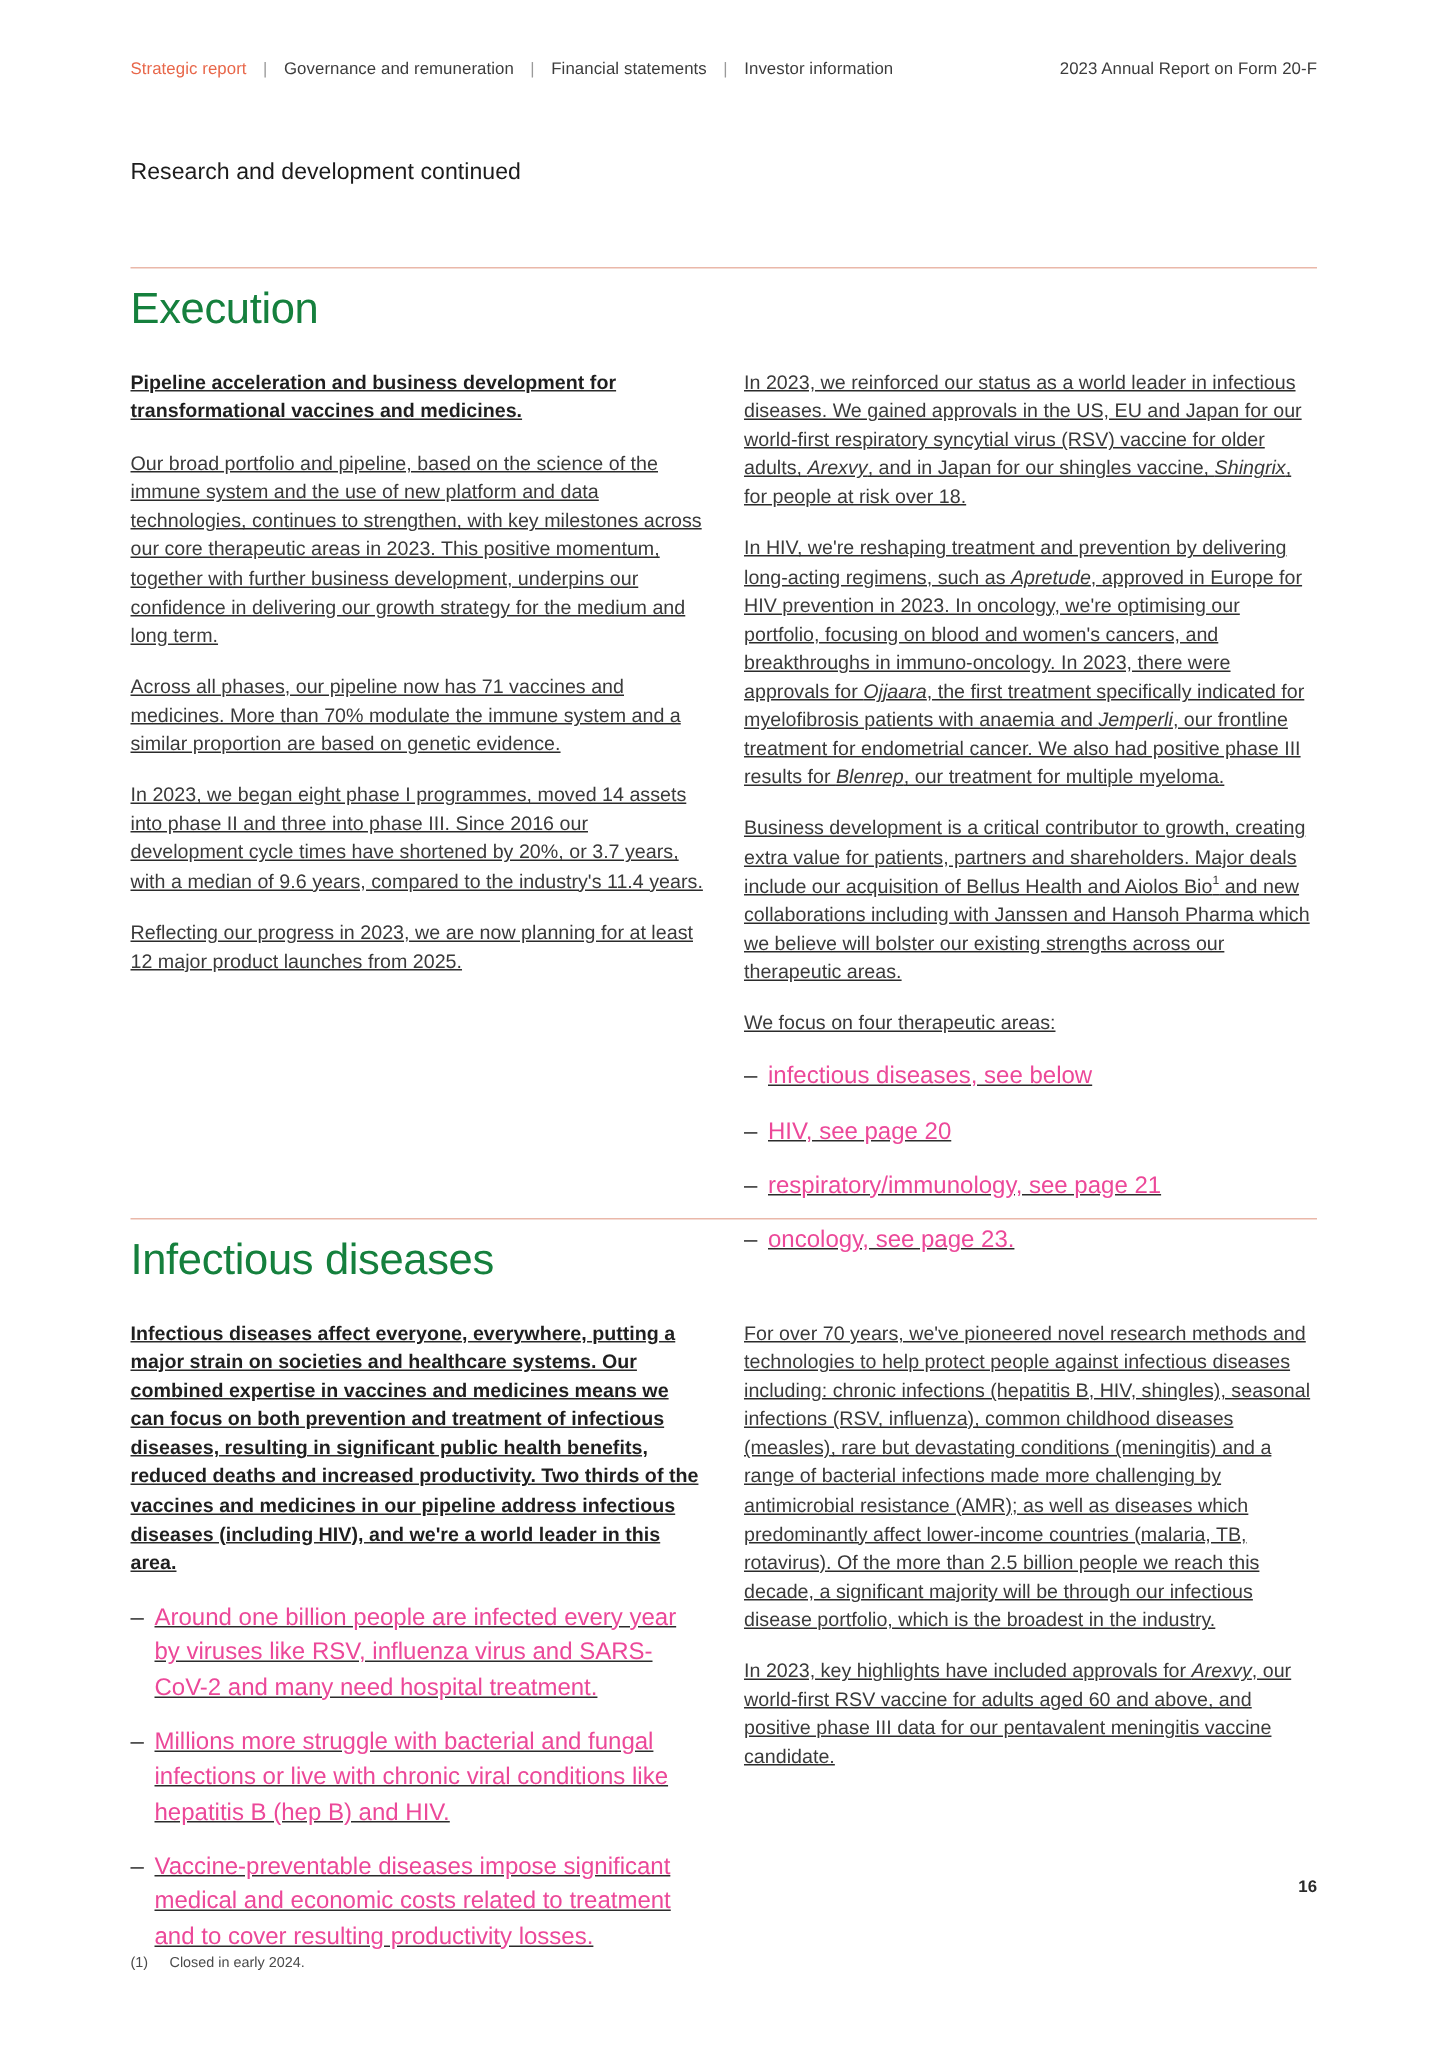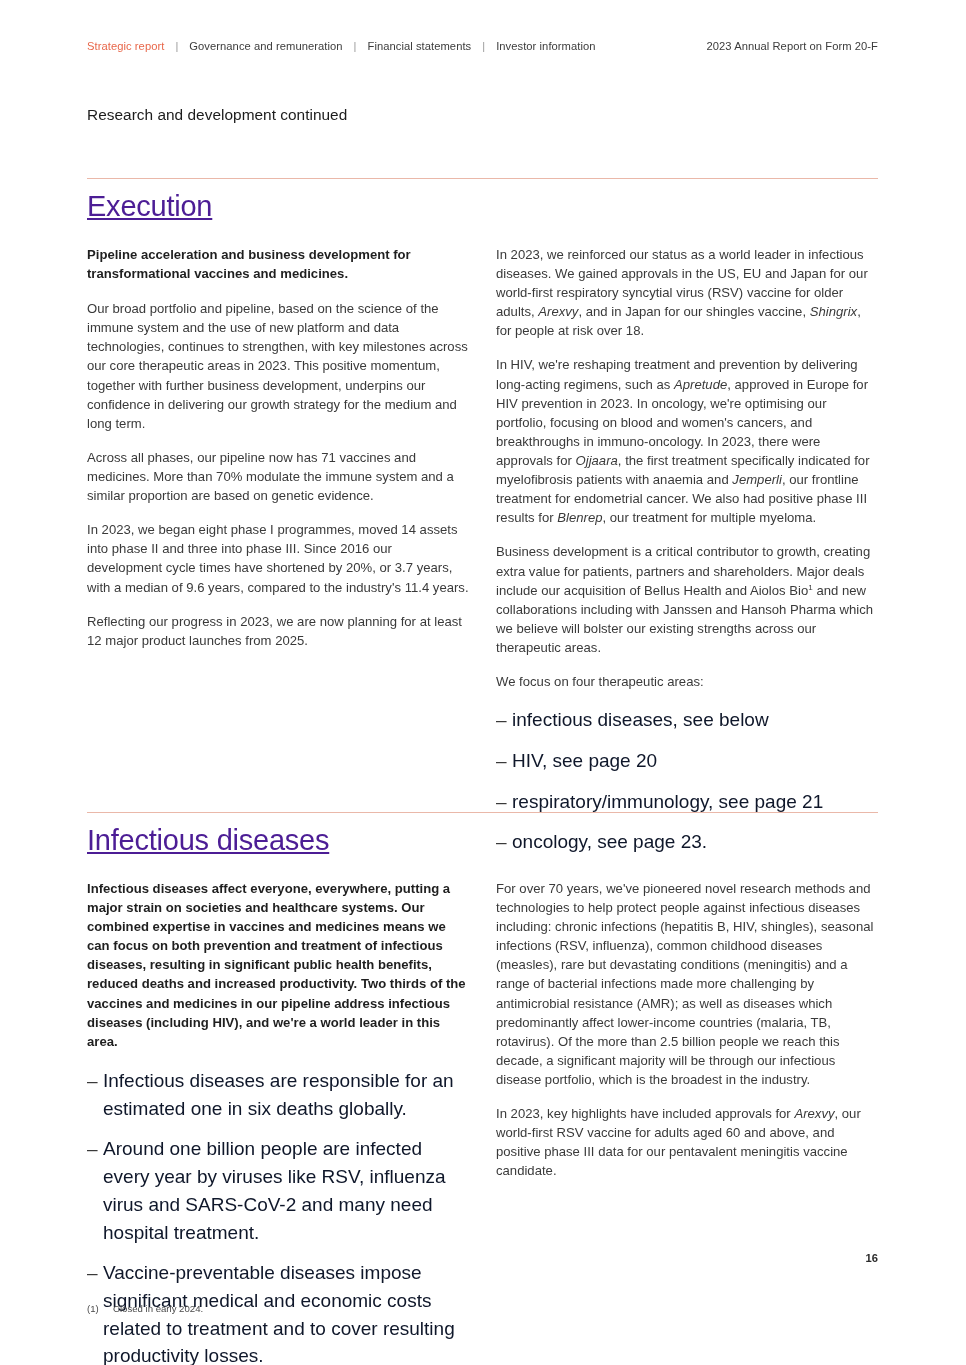--- a/index.html
+++ b/index.html
@@ -74,31 +74,31 @@
   #section-infectious { top: 812px; }
 
   .rule {
     height: 1px;
     background: #eab8a9;
     width: 100%;
   }
   .section-heading {
     font-size: 29px;
     font-weight: normal;
-    color: #4c1d95;
+    color: #15803d;
     margin: 12px 0 0 0;
     letter-spacing: -0.008em;
     line-height: 1.1;
-    text-decoration: underline;
   }
 
   
   .cols {
     display: flex;
     margin-top: 22px;
+    text-decoration: underline;
   }
   .col { width: 382px; }
   .col.left { margin-right: 27px; }
 
   p {
     margin: 0 0 15px 0;
     font-size: 13.1px;
     line-height: 1.46;
     color: #3a3a3a;
     letter-spacing: 0.001em;
@@ -118,23 +118,23 @@
 
   ul.dash-list {
     list-style: none;
     margin: 0;
     padding: 0;
   }
   ul.dash-list li {
     position: relative;
     padding-left: 16px;
     margin-bottom: 13px;
-    font-size: 19px;
+    font-size: 16px;
     line-height: 1.46;
-    color: #0f172a;
+    color: #ec4899;
   }
   ul.dash-list li:last-child { margin-bottom: 0; }
   ul.dash-list li::before {
     content: "\2013";
     position: absolute;
     left: 0;
     top: 0;
     color: #3a3a3a;
   }
   ul.dash-list.tight li { margin-bottom: 13px; }
@@ -212,24 +212,23 @@
   </div>
 
   <div class="section" id="section-infectious">
     <div class="rule"></div>
     <h2 class="section-heading">Infectious diseases</h2>
 
     <div class="cols">
       <div class="col left">
         <p class="lead">Infectious diseases affect everyone, everywhere, putting a major strain on societies and healthcare systems. Our combined expertise in vaccines and medicines means we can focus on both prevention and treatment of infectious diseases, resulting in significant public health benefits, reduced deaths and increased productivity. Two thirds of the vaccines and medicines in our pipeline address infectious diseases (including HIV), and we're a world leader in this area.</p>
         <ul class="dash-list tight">
-          <li>Infectious diseases are responsible for an estimated one in six deaths globally.</li>
           <li>Around one billion people are infected every year by viruses like RSV, influenza virus and SARS-CoV-2 and many need hospital treatment.</li>
+          <li>Millions more struggle with bacterial and fungal infections or live with chronic viral conditions like hepatitis B (hep B) and HIV.</li>
           <li>Vaccine-preventable diseases impose significant medical and economic costs related to treatment and to cover resulting productivity losses.</li>
-          <li>Millions more struggle with bacterial and fungal infections or live with chronic viral conditions like hepatitis B (hep B) and HIV.</li>
         </ul>
       </div>
 
       <div class="col right">
         <p>For over 70 years, we've pioneered novel research methods and technologies to help protect people against infectious diseases including: chronic infections (hepatitis B, HIV, shingles), seasonal infections (RSV, influenza), common childhood diseases (measles), rare but devastating conditions (meningitis) and a range of bacterial infections made more challenging by antimicrobial resistance (AMR); as well as diseases which predominantly affect lower-income countries (malaria, TB, rotavirus). Of the more than 2.5 billion people we reach this decade, a significant majority will be through our infectious disease portfolio, which is the broadest in the industry.</p>
         <p><span>In 2023, key highlights have included approvals for </span><i>Arexvy</i><span>, our world-first RSV vaccine for adults aged 60 and above, and positive phase III data for our pentavalent meningitis vaccine candidate.</span></p>
       </div>
     </div>
   </div>
 

